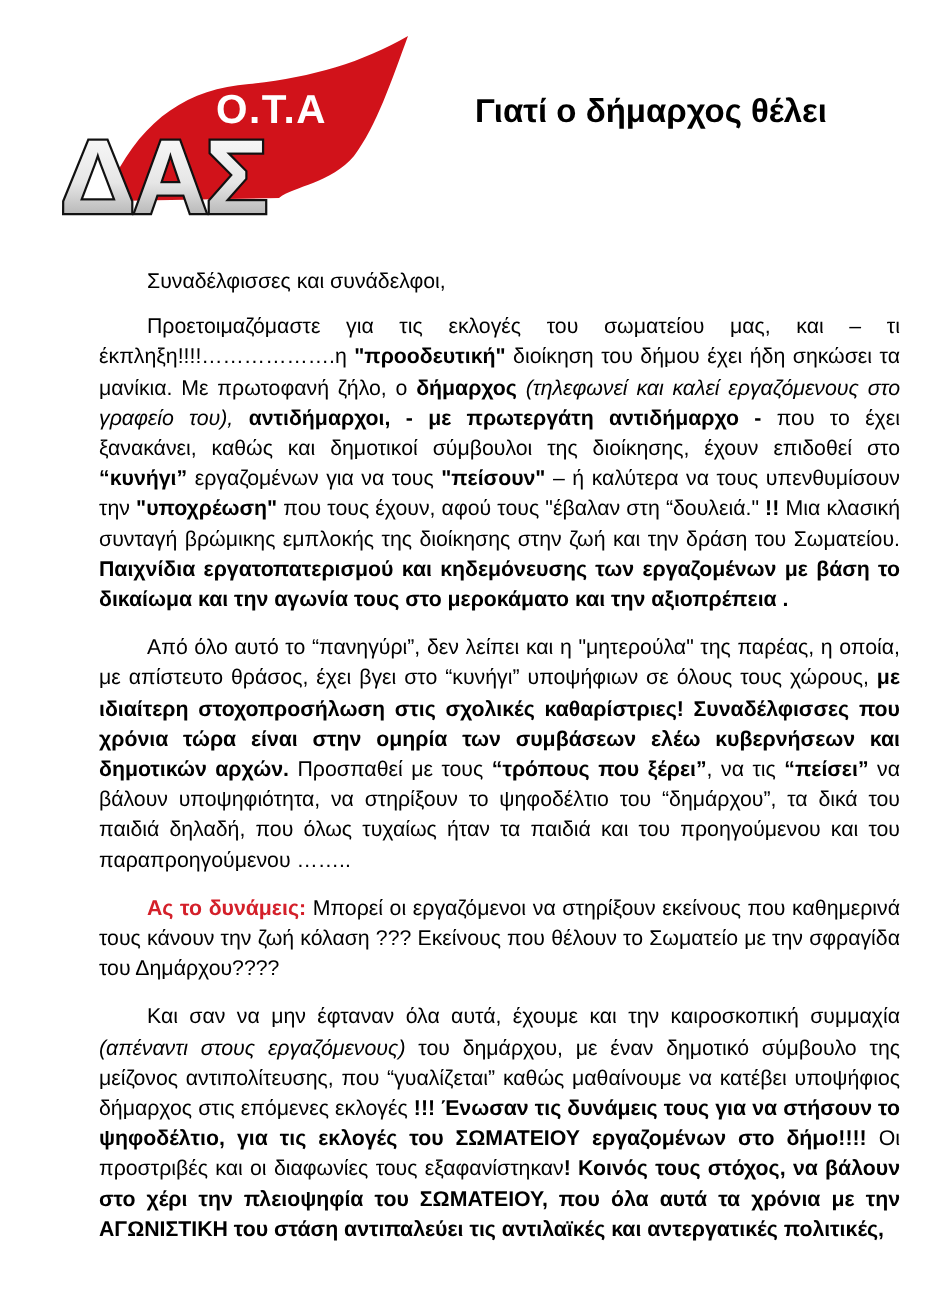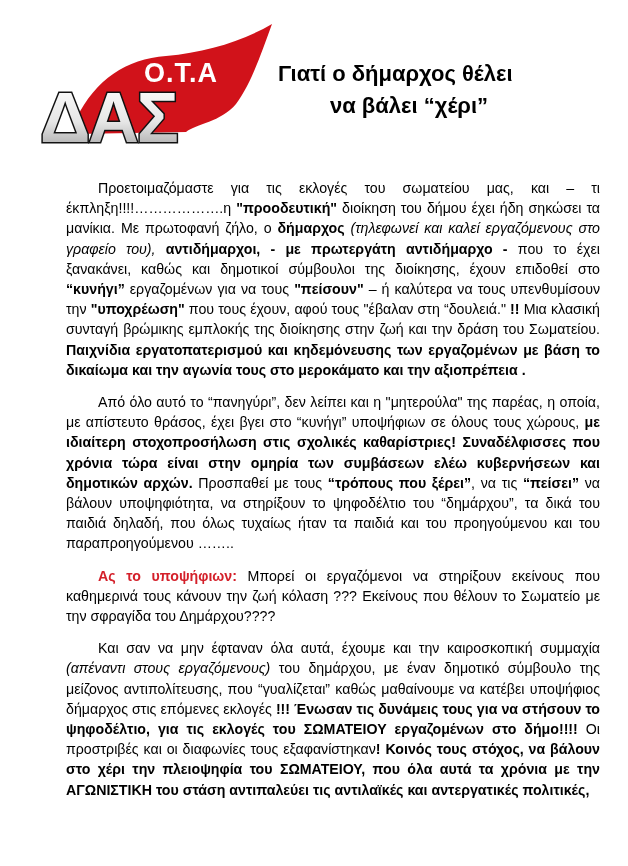--- a/index.html
+++ b/index.html
@@ -1,19 +1,19 @@
 <!DOCTYPE html>
 <html><head>
 <meta charset="utf-8">
 <style>
   html, body { margin: 0; padding: 0; background: #ffffff; }
   body { width: 628px; height: 866px; position: relative; overflow: hidden; font-family: "Liberation Sans", sans-serif; color: #000; }
   .logo { position: absolute; left: 36px; top: 24px; width: 240px; height: 125px; }
   .title { position: absolute; left: 270px; top: 58px; width: 320px; font-family: "Liberation Sans", sans-serif; font-weight: bold; font-size: 22px; line-height: 32px; }
-  .title .l1 { display: block; padding-left: 8px; }
+  .title .l1 { display: block; padding-left: 8px; text-align: center; }
   .title .l2 { display: block; padding-left: 60px; }
   .title .l3 { display: block; padding-left: 58px; }
   .body { position: absolute; left: 66px; top: 178px; width: 534px; font-size: 14.2px; line-height: 20.2px; }
   .p { text-align: justify; text-indent: 32px; margin: 0 0 12px 0; }
   .p.greet { margin-bottom: 10px; }
   .red { color: #d4202a; font-weight: bold; }
 </style>
 </head>
 <body>
 
@@ -27,21 +27,21 @@
       </linearGradient>
     </defs>
     <path id="flag" d="M40 95 C 60 55, 90 35, 130 32 C 170 28, 205 18, 236 0 C 225 30, 215 60, 200 80 C 185 98, 160 100, 150 108 L 40 110 Z" fill="#d1121a"></path>
     <text id="ota" x="108" y="58" font-family="Liberation Sans, sans-serif" font-weight="bold" font-size="27" fill="#ffffff" letter-spacing="1">Ο.Τ.Α</text>
     <text id="das" x="4" y="118" font-family="Liberation Sans, sans-serif" font-weight="bold" font-size="70" fill="url(#silver)" stroke="#111" stroke-width="3" paint-order="stroke" letter-spacing="-2">ΔΑΣ</text>
   </svg>
 </div>
 
 <div class="title">
   <span class="l1">Γιατί ο δήμαρχος θέλει</span>
-  <span class="l2">να βάλει “χέρι”</span>
 </div>
 
 <div class="body">
+  <p class="p greet">Συναδέλφισσες και συνάδελφοι,</p>
   <p class="p"><span>Προετοιμαζόμαστε για τις εκλογές του σωματείου μας, και – τι έκπληξη!!!!……………….η </span><b>"προοδευτική"</b><span> διοίκηση του δήμου έχει ήδη σηκώσει τα μανίκια. Με πρωτοφανή ζήλο, ο </span><b>δήμαρχος</b><i> (τηλεφωνεί και καλεί εργαζόμενους στο γραφείο του),</i><span> </span><b>αντιδήμαρχοι, - με πρωτεργάτη αντιδήμαρχο -</b><span> που το έχει ξανακάνει, καθώς και δημοτικοί σύμβουλοι της διοίκησης, έχουν επιδοθεί στο </span><b>“κυνήγι”</b><span> εργαζομένων για να τους </span><b>"πείσουν"</b><span> – ή καλύτερα να τους υπενθυμίσουν την </span><b>"υποχρέωση"</b><span> που τους έχουν, αφού τους "έβαλαν στη “δουλειά." </span><b>!!</b><span> Μια κλασική συνταγή βρώμικης εμπλοκής της διοίκησης στην ζωή και την δράση του Σωματείου. </span><b>Παιχνίδια εργατοπατερισμού και κηδεμόνευσης των εργαζομένων με βάση το δικαίωμα και την αγωνία τους στο μεροκάματο  και την αξιοπρέπεια .</b></p>
   <p class="p"><span>Από όλο αυτό το “πανηγύρι”, δεν  λείπει και η "μητερούλα" της παρέας, η οποία, με απίστευτο θράσος, έχει βγει στο “κυνήγι” υποψήφιων σε όλους τους χώρους, </span><b>με ιδιαίτερη στοχοπροσήλωση  στις σχολικές καθαρίστριες! Συναδέλφισσες που χρόνια τώρα είναι στην ομηρία των συμβάσεων ελέω κυβερνήσεων και δημοτικών αρχών.</b><span> Προσπαθεί με τους </span><b>“τρόπους που ξέρει”</b><span>, να τις </span><b>“πείσει”</b><span> να βάλουν υποψηφιότητα, να στηρίξουν το ψηφοδέλτιο του “δημάρχου”, τα δικά του παιδιά δηλαδή, που όλως τυχαίως ήταν τα παιδιά και του προηγούμενου και του παραπροηγούμενου ……..</span></p>
-  <p class="p"><span class="red">Ας το υποψήφιων:</span><span> Μπορεί οι εργαζόμενοι να στηρίξουν εκείνους που καθημερινά τους κάνουν την ζωή κόλαση ??? Εκείνους που θέλουν το Σωματείο με την σφραγίδα του Δημάρχου????</span></p>
+  <p class="p"><span class="red">Ας το δυνάμεις:</span><span> Μπορεί οι εργαζόμενοι να στηρίξουν εκείνους που καθημερινά τους κάνουν την ζωή κόλαση ??? Εκείνους που θέλουν το Σωματείο με την σφραγίδα του Δημάρχου????</span></p>
   <p class="p"><span>Και σαν να μην έφταναν όλα αυτά, έχουμε και την καιροσκοπική συμμαχία </span><i>(απέναντι στους εργαζόμενους)</i><span> του δημάρχου, με έναν δημοτικό σύμβουλο της μείζονος αντιπολίτευσης, που  “γυαλίζεται” καθώς μαθαίνουμε  να κατέβει υποψήφιος δήμαρχος στις επόμενες εκλογές </span><b>!!! Ένωσαν τις δυνάμεις τους  για να στήσουν το ψηφοδέλτιο, για τις εκλογές του ΣΩΜΑΤΕΙΟΥ εργαζομένων στο δήμο!!!!</b><span> Οι προστριβές και οι διαφωνίες τους εξαφανίστηκαν</span><b>! Κοινός τους στόχος, να βάλουν στο χέρι την πλειοψηφία του ΣΩΜΑΤΕΙΟΥ, που όλα αυτά τα χρόνια με την ΑΓΩΝΙΣΤΙΚΗ του στάση αντιπαλεύει τις αντιλαϊκές και αντεργατικές πολιτικές,</b></p>
 </div>
 
 </body></html>

